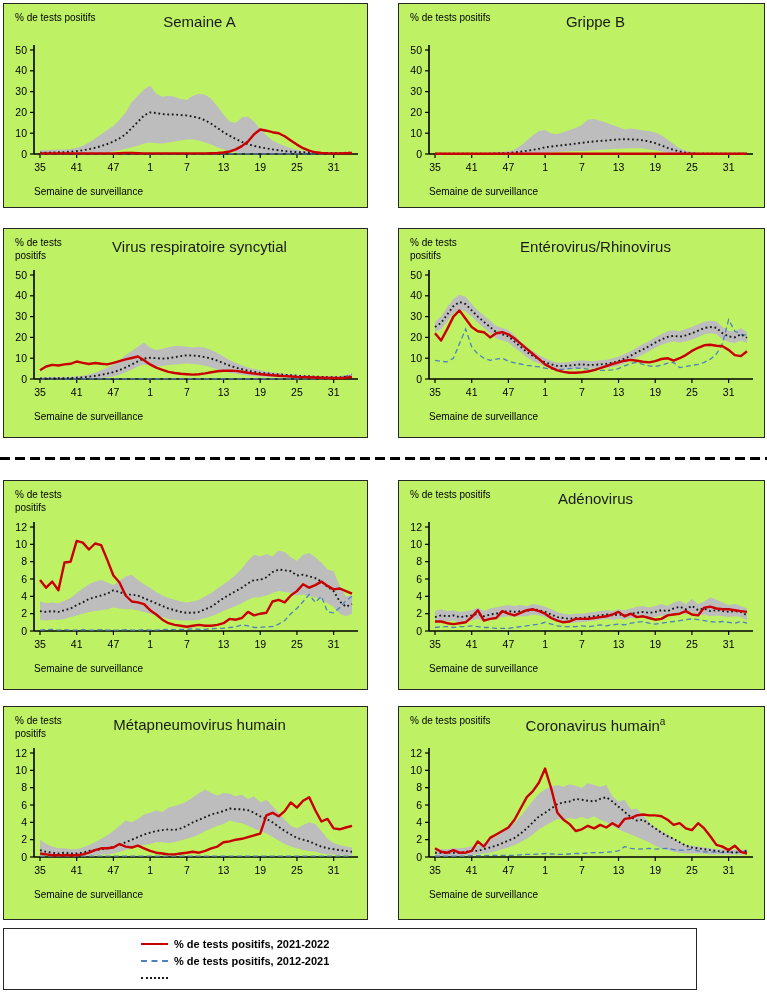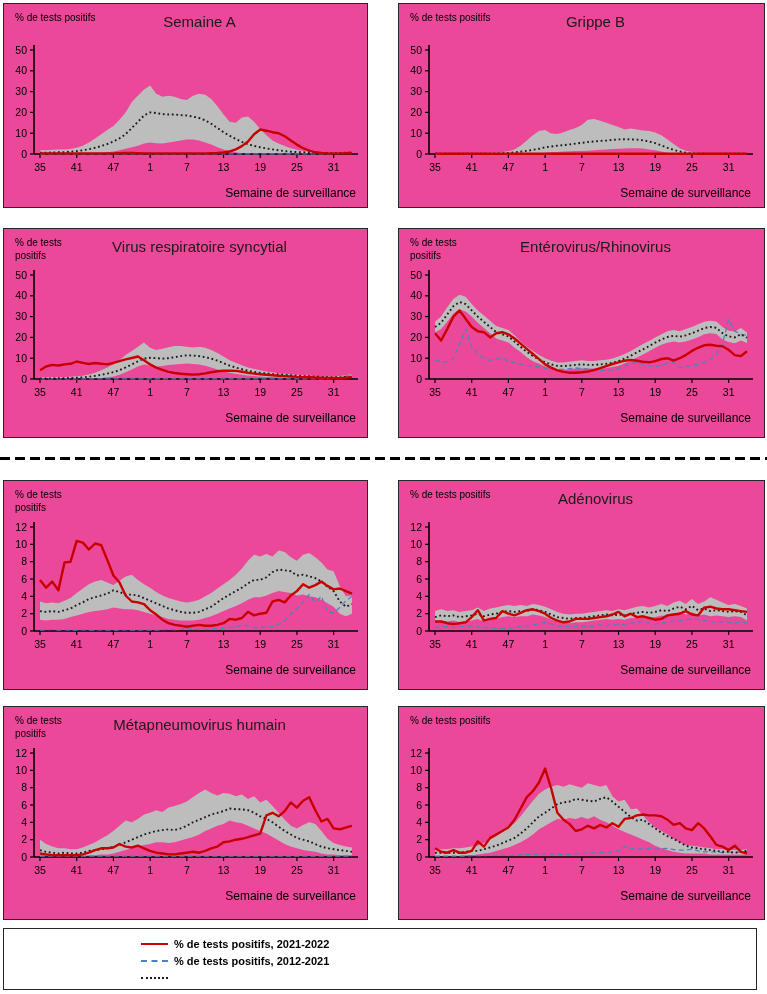--- a/index.html
+++ b/index.html
@@ -1,30 +1,30 @@
 <!DOCTYPE html>
 <html style="--red: #c80000; --blue: #4f81bd; --mean: #1a1a1a; --band: #bdbdbd; --axis: #000000;"><head>
 <meta charset="utf-8">
 <style>
   html,body{margin:0;padding:0;background:#fff;}
   .page{position:relative;width:767px;height:994px;background:#fff;
         font-family:"Liberation Sans",sans-serif;overflow:hidden;}
-  .chart-box{position:absolute;border:1.4px solid #262626;box-sizing:border-box;background:#ec4899;text-decoration:underline;}
+  .chart-box{position:absolute;border:1.4px solid #262626;box-sizing:border-box;background:#bef264;text-decoration:underline;}
   .r1{top:3px;height:205px}.r2{top:228px;height:210px}
   .r3{top:480px;height:210px}.r4{top:706px;height:214px}
   .cl{left:3px;width:365px}.cr{left:398px;width:367px}
   .ylab{position:absolute;left:11px;top:7px;font-size:10px;line-height:1.3;color:#000;white-space:pre-line;}
   .ctitle{position:absolute;left:40px;right:12px;top:9px;text-align:center;font-size:15px;color:#1a1a1a;}
   .ctitle sup{font-size:10px;}
   .plot{position:absolute;left:0;top:0;width:363px;height:205px;}
   svg text{font-family:"Liberation Sans",sans-serif;}
-  .xlab{position:absolute;left:30px;width:322px;top:182px;text-align:right;font-size:12px;color:#000;}
+  .xlab{position:absolute;left:30px;width:322px;top:182px;text-align:left;font-size:10px;color:#000;}
   .divider{position:absolute;left:0;top:457px;width:767px;height:3px;
            background:repeating-linear-gradient(90deg,#000 0 10px,transparent 10px 15px);}
-  .legend-box{position:absolute;left:3px;top:928px;width:754px;height:62px;
+  .legend-box{position:absolute;left:3px;top:928px;width:694px;height:62px;
               border:1.4px solid #262626;box-sizing:border-box;background:#fff;}
   .legend-row{position:absolute;left:137px;display:flex;align-items:center;gap:6px;height:14px;}
   .lr1{top:8px}.lr2{top:25px}.lr3{top:42px}
   .lsample{width:27px;height:0;flex:0 0 27px;}
   .lsample.red{border-top:2.6px solid var(--red,#c80000);}
   .lsample.blue{border-top:2.2px dashed var(--blue,#4f81bd);}
   .lsample.dot{border-top:2.4px dotted var(--mean,#1a1a1a);}
   .llabel{font-size:11px;font-weight:600;color:#000;white-space:nowrap;}
 </style>
 </head>
@@ -346,20 +346,21 @@
         <text x="329.6470588235294" y="167" text-anchor="middle" font-size="10.5" fill="#000">31</text>
         <polyline points="36.0,149.1 42.1,149.1 48.2,149.1 54.4,149.1 60.5,149.1 66.6,149.1 72.7,149.1 78.8,149.1 84.9,149.1 91.1,149.1 97.2,149.1 103.3,149.1 109.4,149.1 115.5,149.1 121.6,149.1 127.8,149.1 133.9,149.1 140.0,149.1 146.1,149.1 152.2,149.1 158.4,149.1 164.5,149.1 170.6,149.1 176.7,149.1 182.8,149.1 188.9,149.1 195.1,149.1 201.2,149.1 207.3,149.1 213.4,149.1 219.5,149.1 225.6,149.1 231.8,149.1 237.9,149.1 244.0,149.1 250.1,149.1 256.2,149.1 262.4,149.1 268.5,149.1 274.6,149.1 280.7,149.1 286.8,149.1 292.9,149.1 299.1,149.1 305.2,149.1 311.3,149.1 317.4,149.1 323.5,149.1 329.6,149.1 335.8,149.1 341.9,149.1 348.0,149.1" fill="none" stroke="#4f81bd" stroke-width="1.3" stroke-dasharray="5 3.2"></polyline>
         <polyline points="36.0,143.1 42.1,144.8 48.2,145.7 54.4,146.5 60.5,145.7 66.6,146.5 72.7,146.5 78.8,145.7 84.9,143.9 91.1,143.1 97.2,142.2 103.3,141.3 109.4,139.6 115.5,137.9 121.6,135.3 127.8,132.7 133.9,130.1 140.0,127.5 146.1,125.7 152.2,124.0 158.4,123.1 164.5,122.3 170.6,123.1 176.7,121.4 182.8,118.8 188.9,115.3 195.1,112.7 201.2,110.1 207.3,107.5 213.4,105.8 219.5,104.1 225.6,101.5 231.8,102.3 237.9,102.3 244.0,103.2 250.1,105.8 256.2,109.3 262.4,111.9 268.5,115.3 274.6,119.7 280.7,124.0 286.8,127.5 292.9,130.9 299.1,132.7 305.2,134.4 311.3,137.0 317.4,139.6 323.5,141.3 329.6,142.2 335.8,143.1 341.9,143.9 348.0,144.8" fill="none" stroke="#1a1a1a" stroke-width="1.9" stroke-dasharray="1.8 2.7"></polyline>
         <polyline points="36.0,146.5 42.1,147.4 48.2,148.3 54.4,148.3 60.5,148.3 66.6,148.3 72.7,148.3 78.8,147.4 84.9,145.7 91.1,143.1 97.2,141.3 103.3,141.3 109.4,140.5 115.5,137.0 121.6,139.6 127.8,140.5 133.9,138.7 140.0,141.3 146.1,143.9 152.2,145.7 158.4,146.5 164.5,147.4 170.6,147.4 176.7,146.5 182.8,145.7 188.9,144.8 195.1,145.7 201.2,143.9 207.3,141.3 213.4,139.6 219.5,135.3 225.6,134.4 231.8,132.7 237.9,131.8 244.0,130.1 250.1,128.3 256.2,126.6 262.4,108.4 268.5,105.8 274.6,109.3 280.7,104.1 286.8,95.4 292.9,100.6 299.1,93.7 305.2,90.2 311.3,103.2 317.4,114.5 323.5,111.9 329.6,121.4 335.8,122.3 341.9,120.5 348.0,118.8" fill="none" stroke="#c80000" stroke-width="2.4" stroke-linejoin="round"></polyline>
       </svg>
     <div class="xlab">Semaine de surveillance</div>
   </div>
 
   <div class="chart-box r4 cr">
     <div class="ylab">% de tests positifs</div>
+    <div class="ctitle"><span>Coronavirus humain</span><sup>a</sup></div>
     <svg class="plot" viewBox="0 0 363 205">
         <path d="M 36.0 142.2 L 42.1 142.2 L 48.2 142.2 L 54.4 141.3 L 60.5 141.3 L 66.6 140.5 L 72.7 139.6 L 78.8 138.7 L 84.9 136.1 L 91.1 132.7 L 97.2 129.2 L 103.3 124.9 L 109.4 120.5 L 115.5 116.2 L 121.6 109.3 L 127.8 101.5 L 133.9 93.7 L 140.0 86.7 L 146.1 82.4 L 152.2 79.8 L 158.4 78.1 L 164.5 79.8 L 170.6 77.2 L 176.7 78.9 L 182.8 80.7 L 188.9 76.3 L 195.1 78.1 L 201.2 79.8 L 207.3 78.1 L 213.4 89.3 L 219.5 94.5 L 225.6 92.8 L 231.8 102.3 L 237.9 101.5 L 244.0 108.4 L 250.1 115.3 L 256.2 120.5 L 262.4 124.0 L 268.5 127.5 L 274.6 131.8 L 280.7 135.3 L 286.8 137.9 L 292.9 138.7 L 299.1 139.6 L 305.2 140.5 L 311.3 141.3 L 317.4 142.2 L 323.5 142.2 L 329.6 143.1 L 335.8 143.1 L 341.9 143.1 L 348.0 142.2 L 348.0 147.4 L 341.9 147.4 L 335.8 147.4 L 329.6 147.4 L 323.5 147.4 L 317.4 147.4 L 311.3 147.4 L 305.2 146.5 L 299.1 146.5 L 292.9 146.5 L 286.8 146.5 L 280.7 145.7 L 274.6 144.8 L 268.5 143.1 L 262.4 141.3 L 256.2 138.7 L 250.1 135.3 L 244.0 132.7 L 237.9 130.1 L 231.8 127.5 L 225.6 124.9 L 219.5 122.3 L 213.4 118.8 L 207.3 115.3 L 201.2 112.7 L 195.1 109.3 L 188.9 111.9 L 182.8 110.1 L 176.7 111.9 L 170.6 111.0 L 164.5 112.7 L 158.4 111.9 L 152.2 115.3 L 146.1 118.8 L 140.0 122.3 L 133.9 127.5 L 127.8 131.8 L 121.6 135.3 L 115.5 137.9 L 109.4 140.5 L 103.3 142.2 L 97.2 143.9 L 91.1 145.7 L 84.9 146.5 L 78.8 147.4 L 72.7 148.3 L 66.6 148.3 L 60.5 149.1 L 54.4 149.1 L 48.2 149.1 L 42.1 149.1 L 36.0 149.1 Z" fill="#bdbdbd" stroke="none"></path>
         <line x1="30" y1="41" x2="30" y2="150" stroke="#000000" stroke-width="1.6"></line>
         <line x1="30" y1="150" x2="354" y2="150" stroke="#000000" stroke-width="1.6"></line>
         <line x1="26" y1="150" x2="30" y2="150" stroke="#000000" stroke-width="1.2"></line>
         <text x="23" y="153.5" text-anchor="end" font-size="10.5" fill="#000">0</text>
         <line x1="26" y1="132.66666666666666" x2="30" y2="132.66666666666666" stroke="#000000" stroke-width="1.2"></line>
         <text x="23" y="136.16666666666666" text-anchor="end" font-size="10.5" fill="#000">2</text>
         <line x1="26" y1="115.33333333333334" x2="30" y2="115.33333333333334" stroke="#000000" stroke-width="1.2"></line>
         <text x="23" y="118.83333333333334" text-anchor="end" font-size="10.5" fill="#000">4</text>

